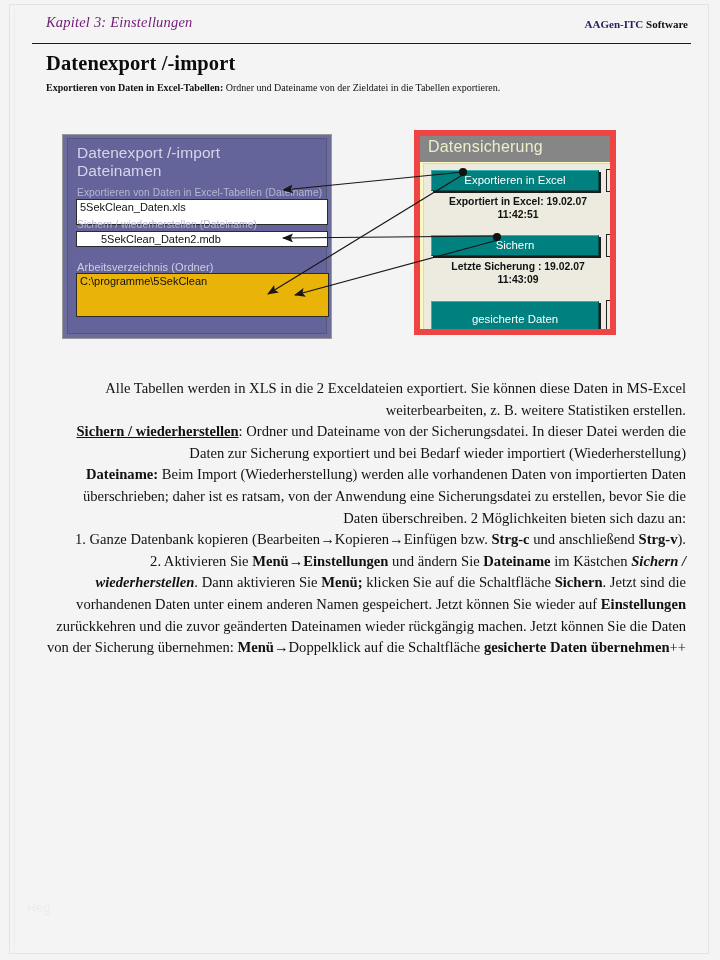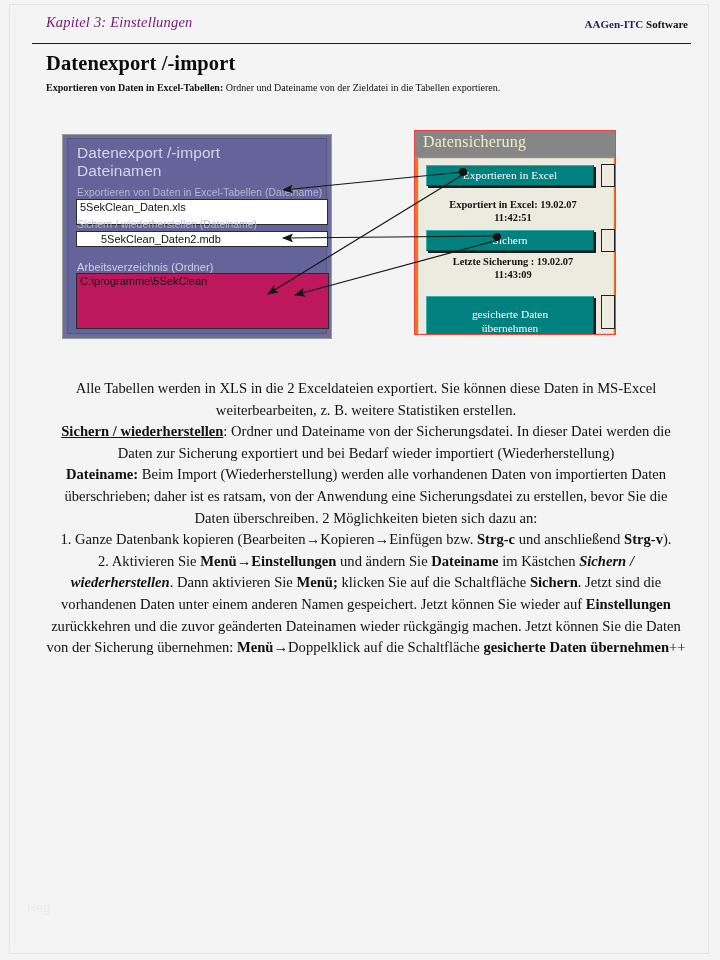--- a/index.html
+++ b/index.html
@@ -151,35 +151,35 @@
     padding: 1px 0 0 3px;
     overflow: hidden;
     white-space: nowrap;
   }
   .shotL-label.l1 { top: 48px; }
   .shotL-field.f1 { top: 60px; width: 252px; height: 26px; }
   .shotL-label.l2 { top: 80px; }
   .shotL-field.f2 { top: 92px; width: 252px; height: 16px; padding-left: 24px; }
   .shotL-label.l3 { top: 122px; font-size: 11px; color: #cfcfe4; }
   .shotL-field.f3 {
-    top: 134px; width: 253px; height: 56px;
-    background: #be185d;
+    top: 134px; width: 253px; height: 44px;
+    background: #eab308;
     white-space: normal;
   }
 
   
   .shotR {
     position: absolute;
     left: 414px; top: 2px;
     width: 202px;
     height: 205px;
-    background: #f97316;
-    border: 1px solid #ef4444;
-    box-sizing: border-box;
-    font-family: Liberation Serif, serif;
+    background: #fef9c3;
+    border: 6px solid #ef4444;
+    box-sizing: border-box;
+    font-family: Liberation Sans, sans-serif;
     overflow: hidden;
   }
   .shotR-titlebar {
     position: absolute;
     left: 0; top: 0;
     width: 202px; height: 26px;
     background: #868686;
   }
   .shotR-titlebar span {
     position: absolute;
@@ -224,21 +224,21 @@
   .statustxt {
     position: absolute;
     left: 5px;
     width: 178px;
     font-size: 10.4px;
     font-weight: bold;
     color: #111111;
     text-align: center;
     line-height: 12.5px;
   }
-  .statustxt.s1 { top: 40px; }
+  .statustxt.s1 { top: 32px; }
   .statustxt.s2 { top: 97px; }
   
   .edgebox {
     position: absolute;
     left: 182px;
     width: 14px;
     border: 1px solid #222222;
     background: #edebdf;
     box-sizing: border-box;
   }
@@ -255,21 +255,21 @@
   }
 
   
   .body {
     position: absolute;
     left: 46px; top: 378px;
     width: 640px;
     font-size: 14.6px;
     line-height: 21.6px;
     color: #111111;
-    text-align: center;
+    text-align: right;
   }
   .body p { margin: 0; }
   .body b { font-weight: bold; }
   .body i { font-style: italic; }
   .body u { text-decoration: underline; }
 
   
   .watermark {
     position: absolute;
     left: 27px; top: 901px;

